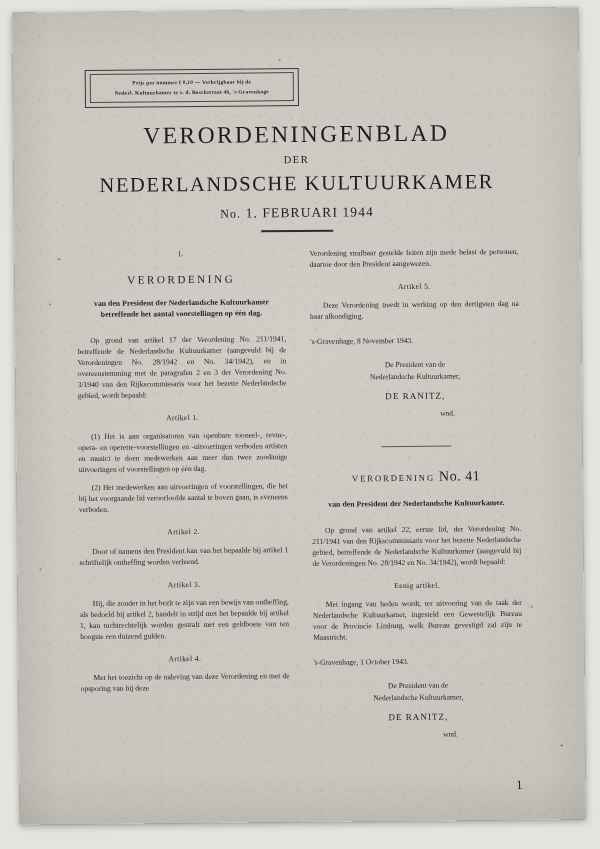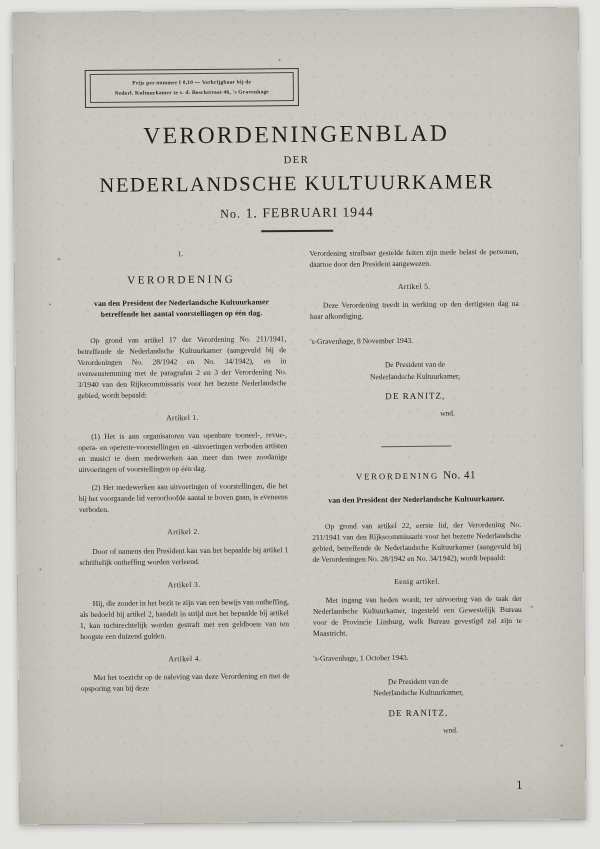--- a/index.html
+++ b/index.html
@@ -227,21 +227,21 @@
     opacity: 0.85;
   }
 
   .besch-head {
     text-align: center;
     font-size: 8.6px;
     letter-spacing: 1.9px;
     margin-bottom: 11px;
     color: #1f1e1b;
   }
-  .besch-head .no { letter-spacing: 0.5px; font-size: 11px; }
+  .besch-head .no { letter-spacing: 0.5px; font-size: 14px; }
 
   .page-no {
     position: absolute;
     right: 63px;
     top: 770px;
     font-size: 12.5px;
     color: #23221e;
   }
 
   

